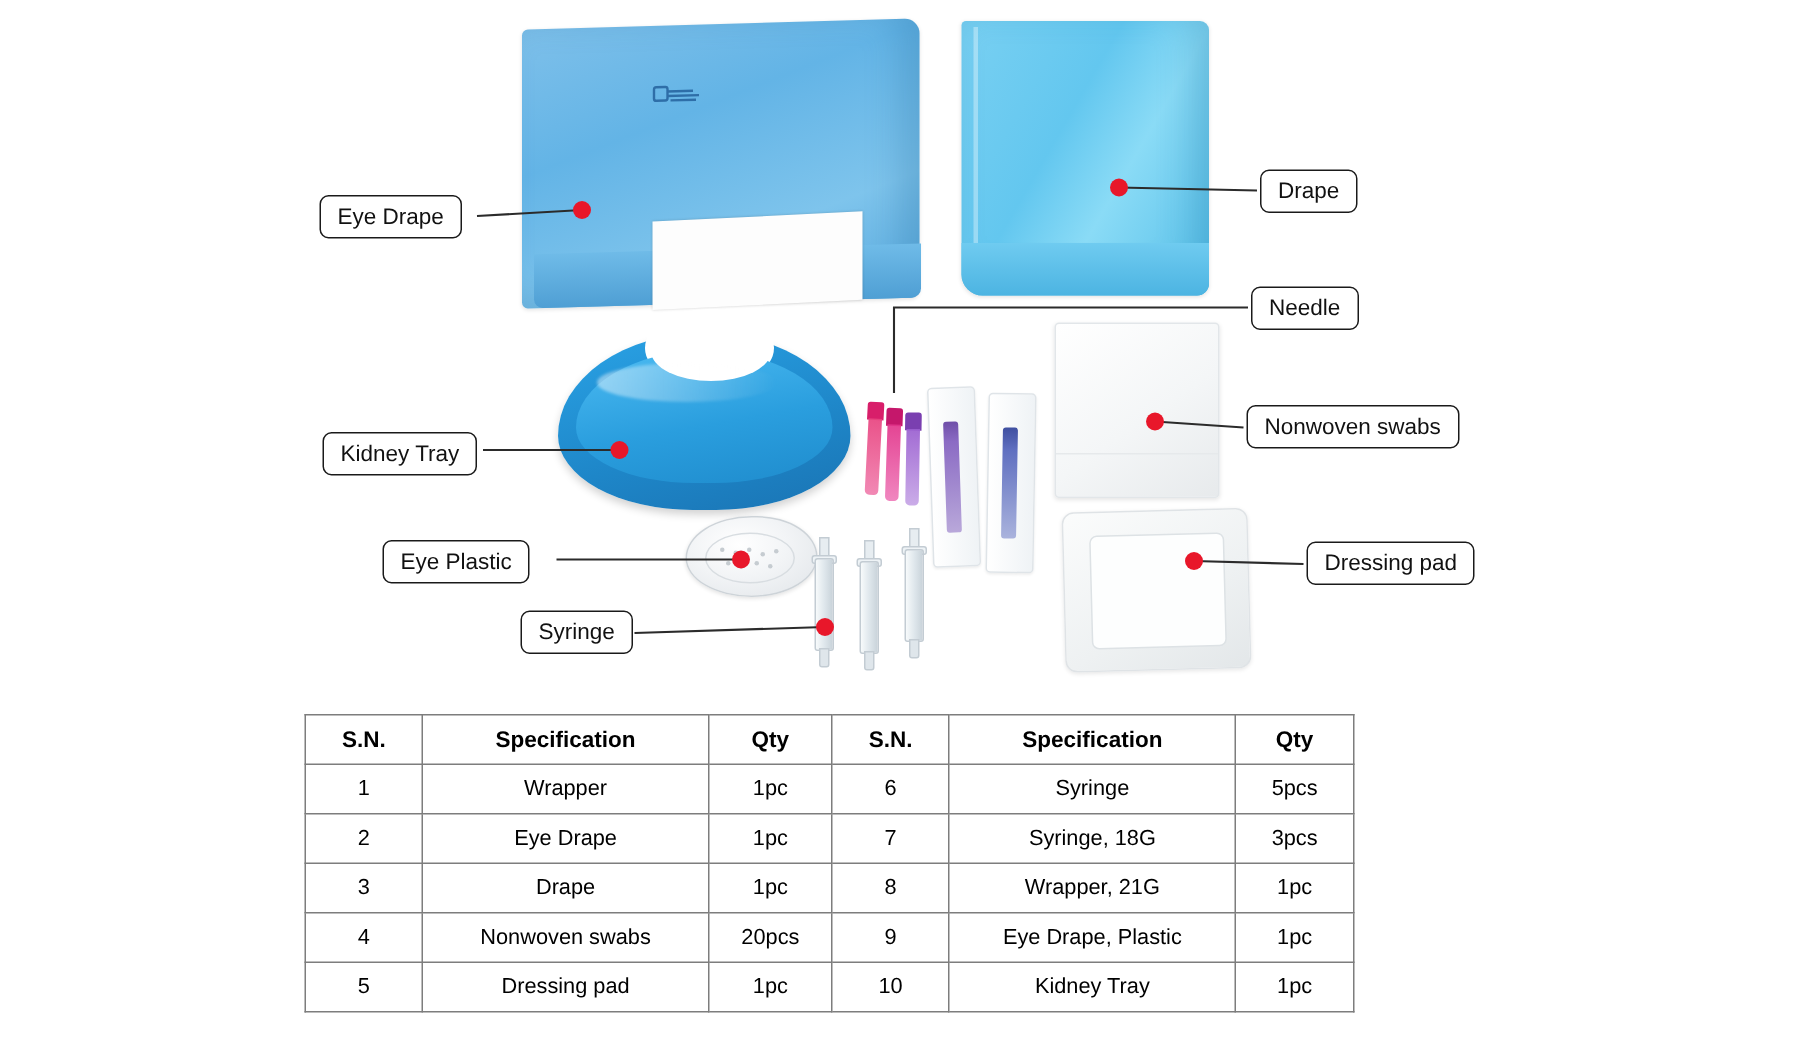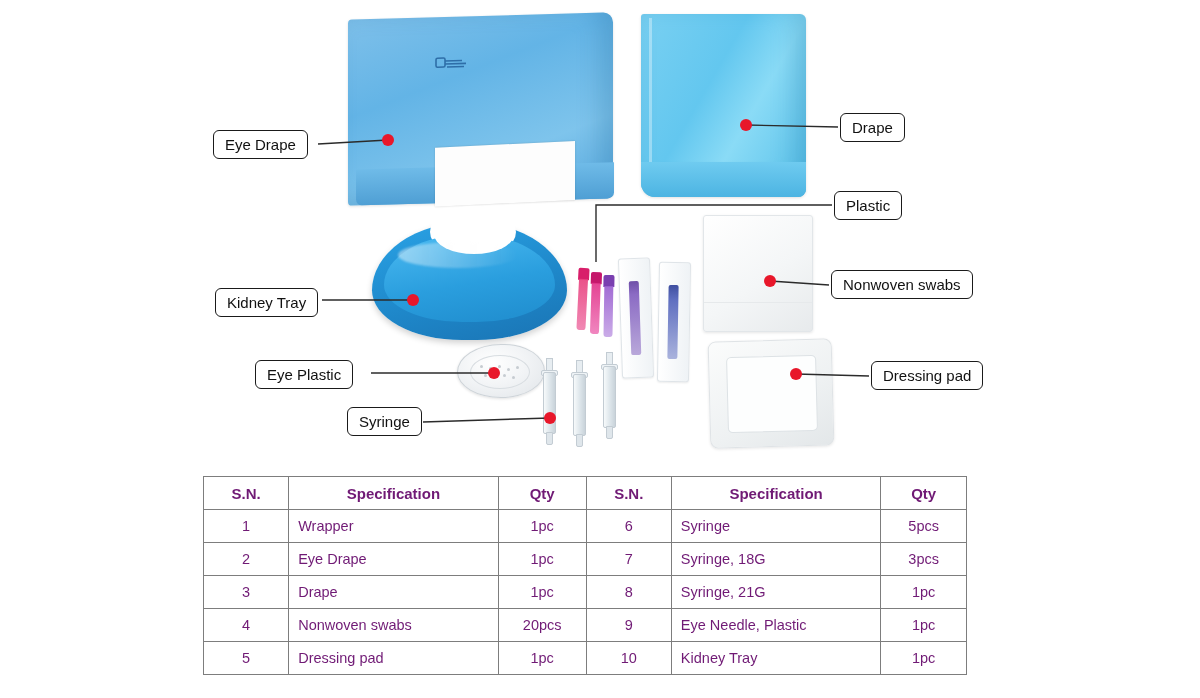--- a/index.html
+++ b/index.html
@@ -322,36 +322,36 @@
 
   
   .table-wrap {
     position: absolute;
     left: 203px;
     top: 476px;
     width: 796px;
   }
   table.spec {
     border-collapse: collapse;
-    width: 764px;
+    width: 700px;
     font-size: 14.5px;
-    color: #701a75;
+    color: #000000;
   }
   table.spec th, table.spec td {
     border: 1px solid #7d7d7d;
     height: 32px;
     padding: 0 9px;
   }
   table.spec thead th {
     font-weight: bold;
     text-align: center;
     font-size: 15px;
   }
   td.sn, th.sn { text-align: center; width: 82px; }
-  td.spec-name, th.spec-name { text-align: left; width: 232px; }
+  td.spec-name, th.spec-name { text-align: center; width: 232px; }
   td.qty, th.qty { text-align: center; width: 82px; }
 </style>
 </head>
 <body>
 
 <div id="stage">
 
   <div class="photo-area">
 
     <div class="eye-drape">
@@ -460,21 +460,21 @@
       <circle cx="550" cy="418" r="6" fill="#e8172a"></circle>
     </svg>
 
     <div class="callout" style="left:213px; top:130px;">
       <span>Eye Drape</span>
     </div>
     <div class="callout" style="left:840px; top:113px;">
       <span>Drape</span>
     </div>
     <div class="callout" style="left:834px; top:191px;">
-      <span>Plastic</span>
+      <span>Needle</span>
     </div>
     <div class="callout" style="left:831px; top:270px;">
       <span>Nonwoven swabs</span>
     </div>
     <div class="callout" style="left:215px; top:288px;">
       <span>Kidney Tray</span>
     </div>
     <div class="callout" style="left:255px; top:360px;">
       <span>Eye Plastic</span>
     </div>
@@ -514,29 +514,29 @@
           <td class="qty">1pc</td>
           <td class="sn">7</td>
           <td class="spec-name">Syringe, 18G</td>
           <td class="qty">3pcs</td>
         </tr>
         <tr>
           <td class="sn">3</td>
           <td class="spec-name">Drape</td>
           <td class="qty">1pc</td>
           <td class="sn">8</td>
-          <td class="spec-name">Syringe, 21G</td>
+          <td class="spec-name">Wrapper, 21G</td>
           <td class="qty">1pc</td>
         </tr>
         <tr>
           <td class="sn">4</td>
           <td class="spec-name">Nonwoven swabs</td>
           <td class="qty">20pcs</td>
           <td class="sn">9</td>
-          <td class="spec-name">Eye Needle, Plastic</td>
+          <td class="spec-name">Eye Drape, Plastic</td>
           <td class="qty">1pc</td>
         </tr>
         <tr>
           <td class="sn">5</td>
           <td class="spec-name">Dressing pad</td>
           <td class="qty">1pc</td>
           <td class="sn">10</td>
           <td class="spec-name">Kidney Tray</td>
           <td class="qty">1pc</td>
         </tr>

